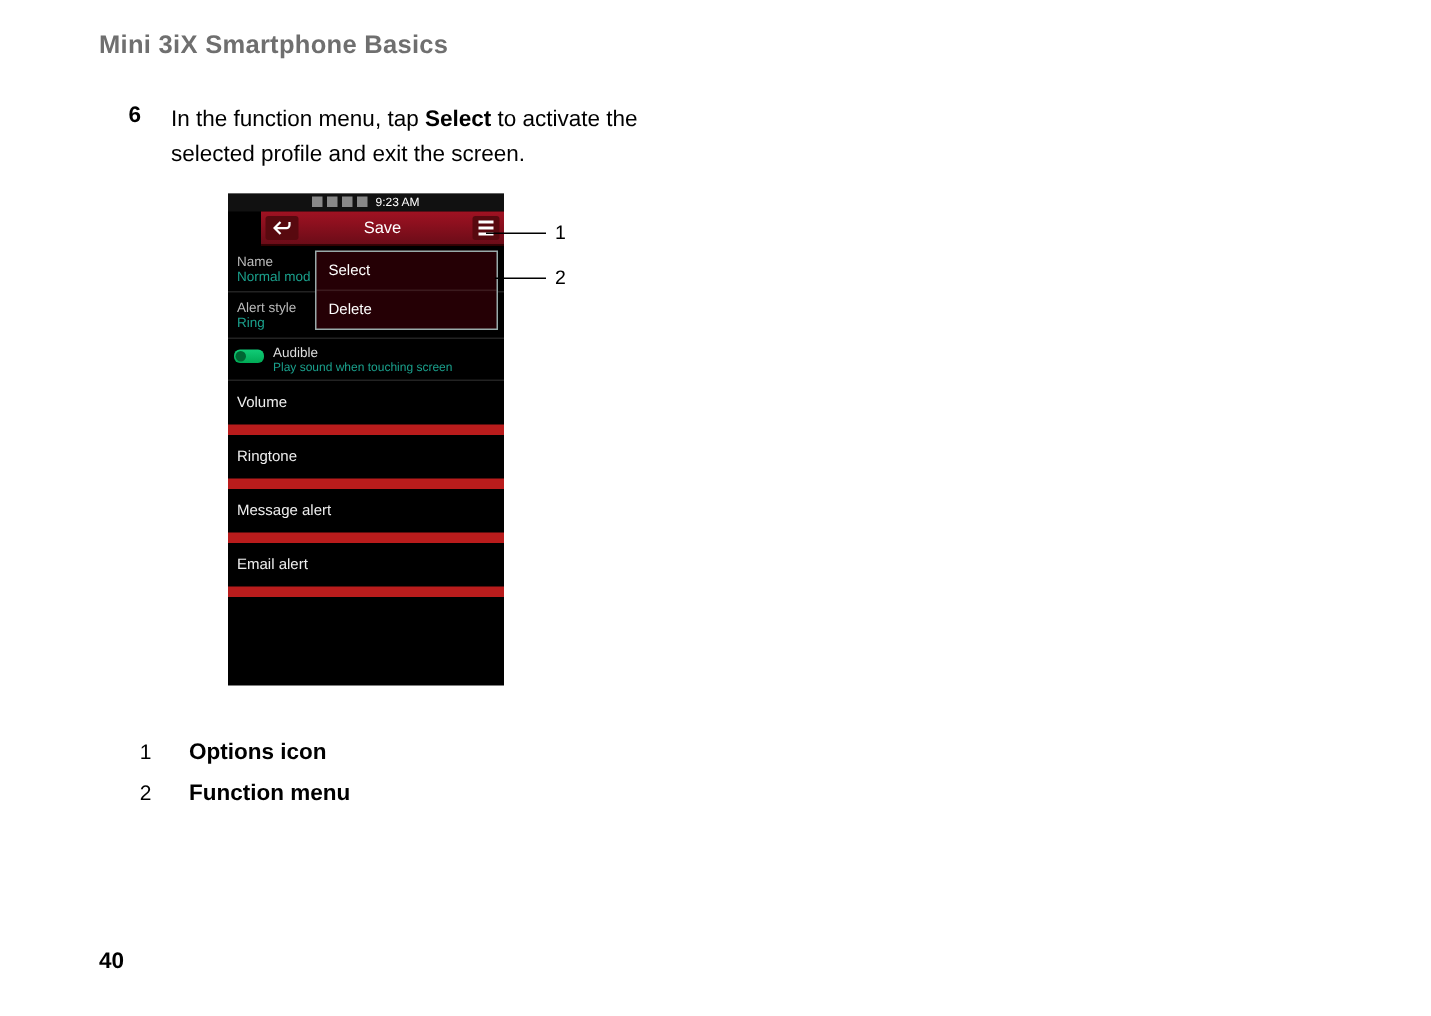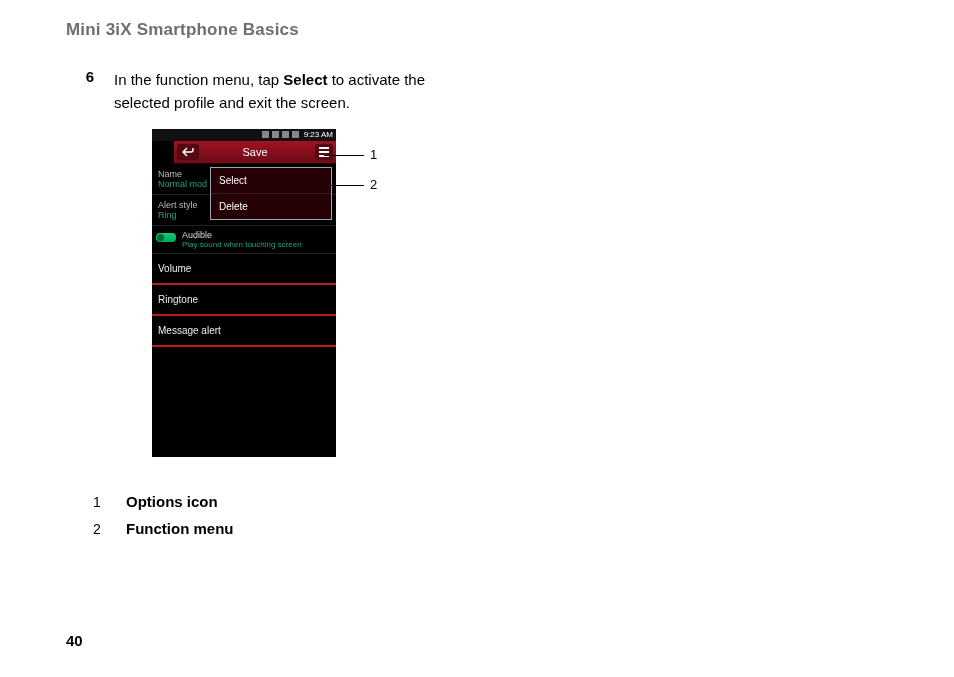--- a/index.html
+++ b/index.html
@@ -65,21 +65,21 @@
     color: #fff;
     font-family: Arial, sans-serif;
     font-size: 10px;
     position: relative;
     overflow: hidden;
   }
   .statusbar {
     height: 12px;
     background: #111;
     display: flex;
-    justify-content: flex-end;
+    justify-content: center;
     align-items: center;
     padding: 0 3px;
     gap: 3px;
     font-size: 8px;
     color: #ddd;
   }
   .statusbar .s-icon {
     width: 7px; height: 7px; background: #888;
   }
   .statusbar .time { color: #fff; font-size: 8px; margin-left: 2px; }
@@ -147,21 +147,21 @@
     content:"";
     position:absolute; left:1px; top:1px;
     width:7px; height:7px; border-radius:50%;
     background:#063;
   }
   .subrow .sub-text .t1 { color:#ddd; font-size:9px; }
   .subrow .sub-text .t2 { color:#1aa08c; font-size:8px; }
 
   .list-item {
     padding: 9px 6px;
-    border-bottom: 2px solid #b91c1c;
+    border-bottom: 7px solid #b91c1c;
     font-size: 10px;
     color: #eee;
   }
 
   
   .popup {
     position: absolute;
     left: 58px;
     top: 38px;
     width: 120px;
@@ -274,20 +274,21 @@
         <div class="toggle"></div>
         <div class="sub-text">
           <div class="t1">Audible</div>
           <div class="t2">Play sound when touching screen</div>
         </div>
       </div>
 
       <div class="list-item">Volume</div>
       <div class="list-item">Ringtone</div>
       <div class="list-item">Message alert</div>
+      <div class="list-item">Email alert</div>
 
       <div class="popup">
         <div class="pitem">Select</div>
         <div class="pitem">Delete</div>
       </div>
     </div>
 
     <div class="callout-line" style="left:172px; top:26px; width:40px;"></div>
     <div class="callout-num" style="left:218px; top:18px;">1</div>
 

